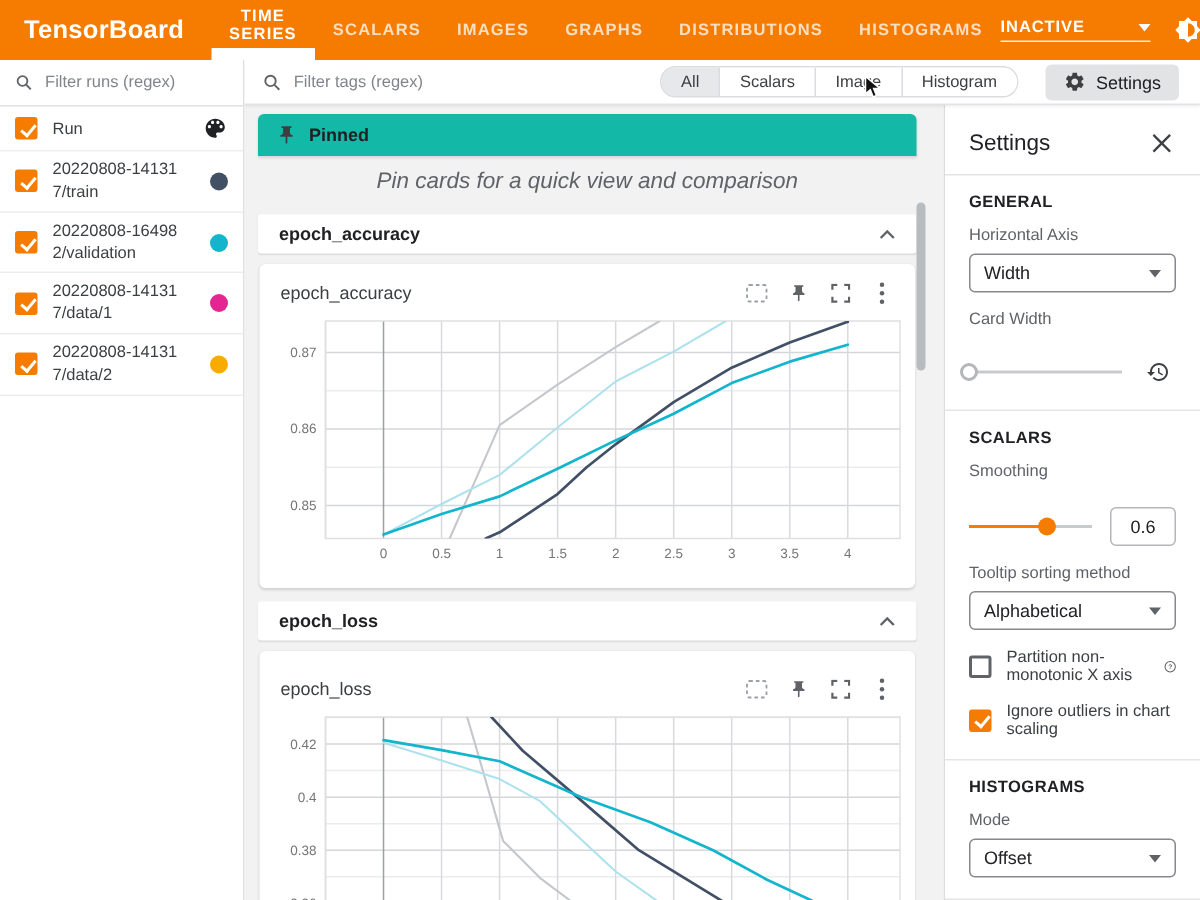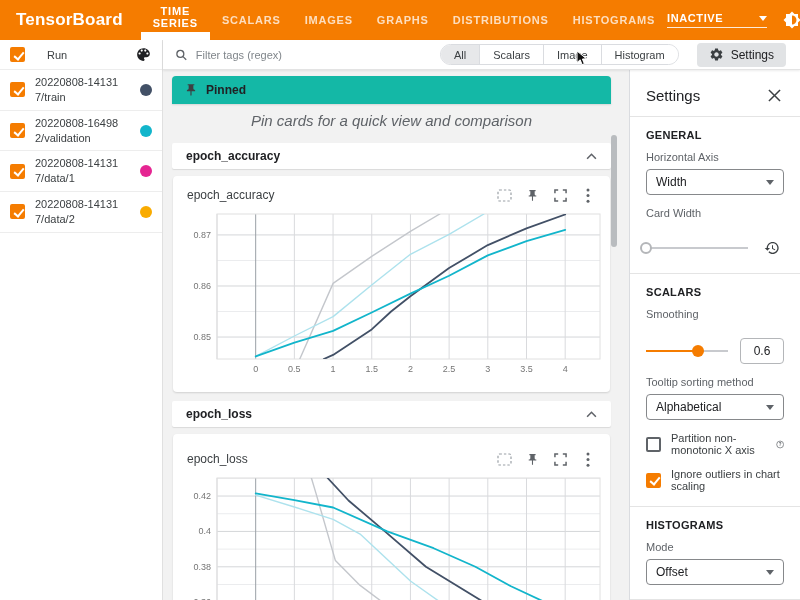--- a/index.html
+++ b/index.html
@@ -29,21 +29,21 @@
   .sidebar { width:163px; flex:0 0 163px; border-right:1px solid #e0e0e0; background:#fff; font-size:11px; }
   .search-row { height:31px; display:flex; align-items:center; gap:8px; padding:0 10px; border-bottom:1px solid #e0e0e0; }
   .search-row input { border:none; outline:none; width:100%; font-family:inherit; font-size:11px; color:#202124; background:transparent; }
   .search-row input::placeholder { color:#80868b; }
   .run-header-row { height:30px; display:flex; align-items:center; padding:0 10px; border-bottom:1px solid #ededed; }
   .run-row { min-height:30px; display:flex; align-items:center; padding:5px 10px; border-bottom:1px solid #ededed; }
   .cbx { width:15px; height:15px; border-radius:2px; flex:0 0 15px; position:relative; border:2px solid #5f6368; background:#fff; cursor:pointer; }
   .cbx.checked { background:#f57c00; border-color:#f57c00; }
   .cbx.checked::after { content:""; position:absolute; left:3.5px; top:0.5px; width:4px; height:8px;
                         border:solid #fff; border-width:0 2px 2px 0; transform:rotate(40deg); }
-  .run-label { margin-left:22px; color:#3c4043; }
+  .run-label { margin-left:10px; color:#3c4043; }
   .run-name { margin-left:10px; width:92px; word-break:break-all; line-height:1.35; color:#3c4043; }
   .run-dot { width:12px; height:12px; border-radius:50%; margin-left:auto; flex:0 0 12px; }
   .palette-wrap { margin-left:auto; background:none; border:none; cursor:pointer; display:flex; }
 
   
   .right-region { flex:1; display:flex; flex-direction:column; min-width:0; }
   .tagbar { height:30px; flex:0 0 30px; display:flex; align-items:center; gap:18px; padding:0 14px 0 12px;
             border-bottom:1px solid #e3e3e3; box-shadow:0 1px 2px rgba(0,0,0,.08); position:relative; background:#fff; z-index:3; }
   .tagbar .search { display:flex; align-items:center; gap:8px; flex:1; }
   .tagbar input { border:none; outline:none; width:100%; font-family:inherit; font-size:11px; background:transparent; }
@@ -123,20 +123,27 @@
             <path d="M20 15.31L23.31 12 20 8.69V4h-4.69L12 .69 8.69 4H4v4.69L.69 12 4 15.31V20h4.69L12 23.31 15.31 20H20v-4.69zM12 18V6c3.31 0 6 2.69 6 6s-2.69 6-6 6z"></path>
           </svg>
       </button>
 
     </div>
   </header>
 
   <div class="content-row">
 
     <aside class="sidebar">
+      <div class="search-row">
+        <svg width="14" height="14" viewBox="0 0 24 24" fill="none" stroke="#5f6368" stroke-width="2.4">
+            <circle cx="10" cy="10" r="6.5"></circle>
+            <line x1="15" y1="15" x2="21" y2="21"></line>
+          </svg>
+        <input placeholder="Filter runs (regex)" style="">
+      </div>
       <div class="run-header-row">
         <span class="cbx checked"></span>
         <span class="run-label">Run</span>
         <button class="palette-wrap">
           <svg width="17" height="17" viewBox="0 0 24 24" fill="#202124">
               <path d="M12 3c-4.97 0-9 4.03-9 9s4.03 9 9 9c.83 0 1.5-.67 1.5-1.5 0-.39-.15-.74-.39-1.01-.23-.26-.38-.61-.38-.99 0-.83.67-1.5 1.5-1.5H16c2.76 0 5-2.24 5-5 0-4.42-4.03-8-9-8zm-5.5 9c-.83 0-1.5-.67-1.5-1.5S5.67 9 6.5 9 8 9.67 8 10.5 7.33 12 6.5 12zm3-4C8.67 8 8 7.33 8 6.5S8.67 5 9.5 5s1.5.67 1.5 1.5S10.33 8 9.5 8zm5 0c-.83 0-1.5-.67-1.5-1.5S13.67 5 14.5 5s1.5.67 1.5 1.5S15.33 8 14.5 8zm3 4c-.83 0-1.5-.67-1.5-1.5S16.67 9 17.5 9s1.5.67 1.5 1.5-.67 1.5-1.5 1.5z"></path>
             </svg>
         </button>
       </div>
       <div class="run-row">

